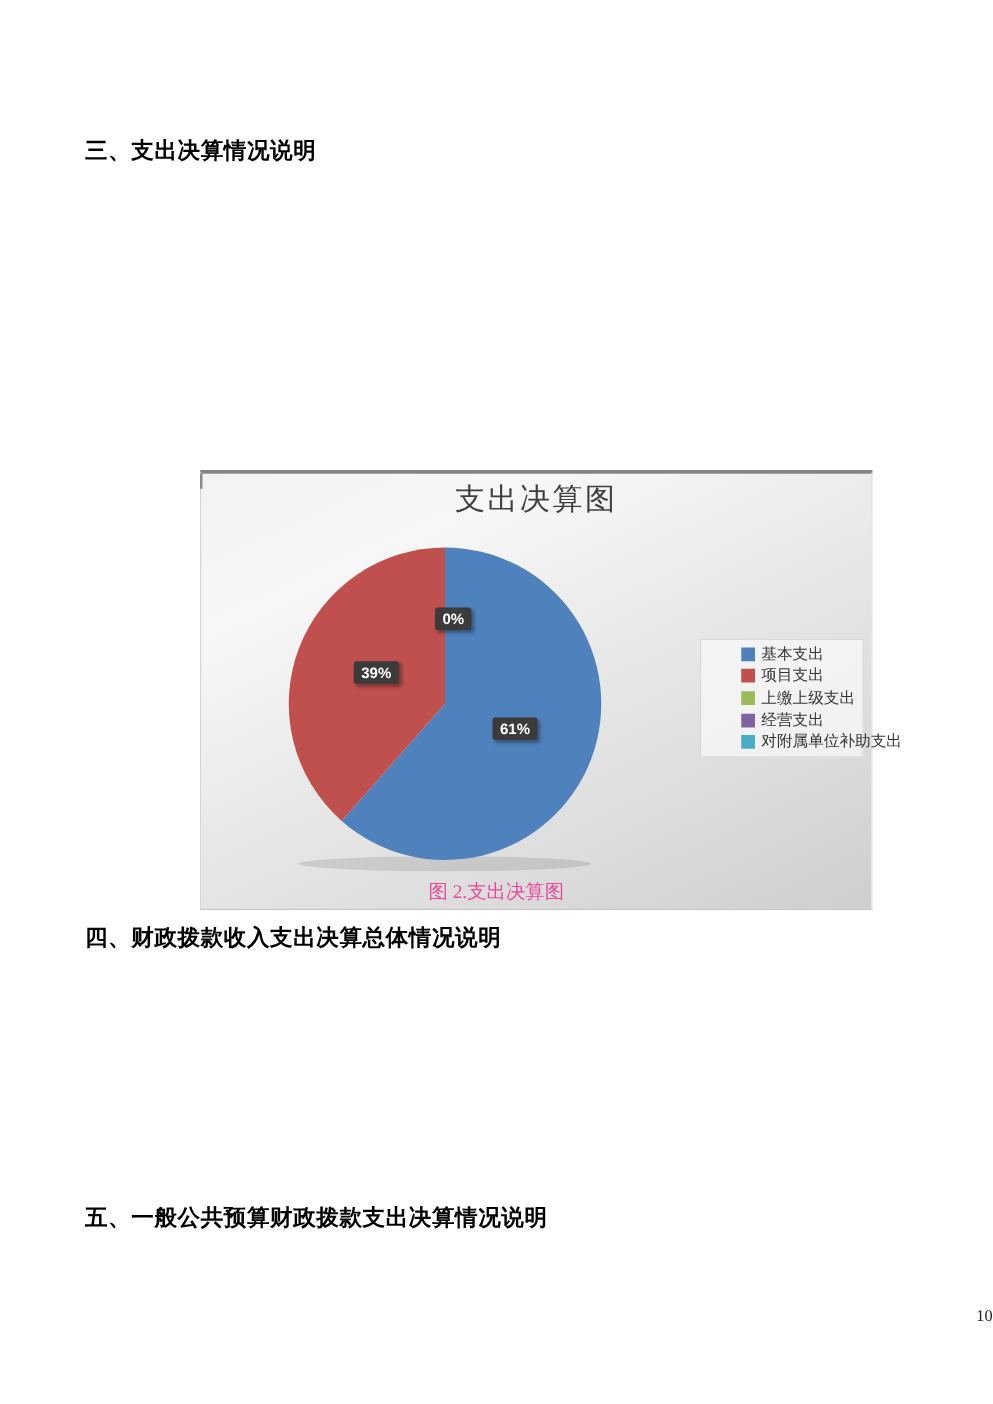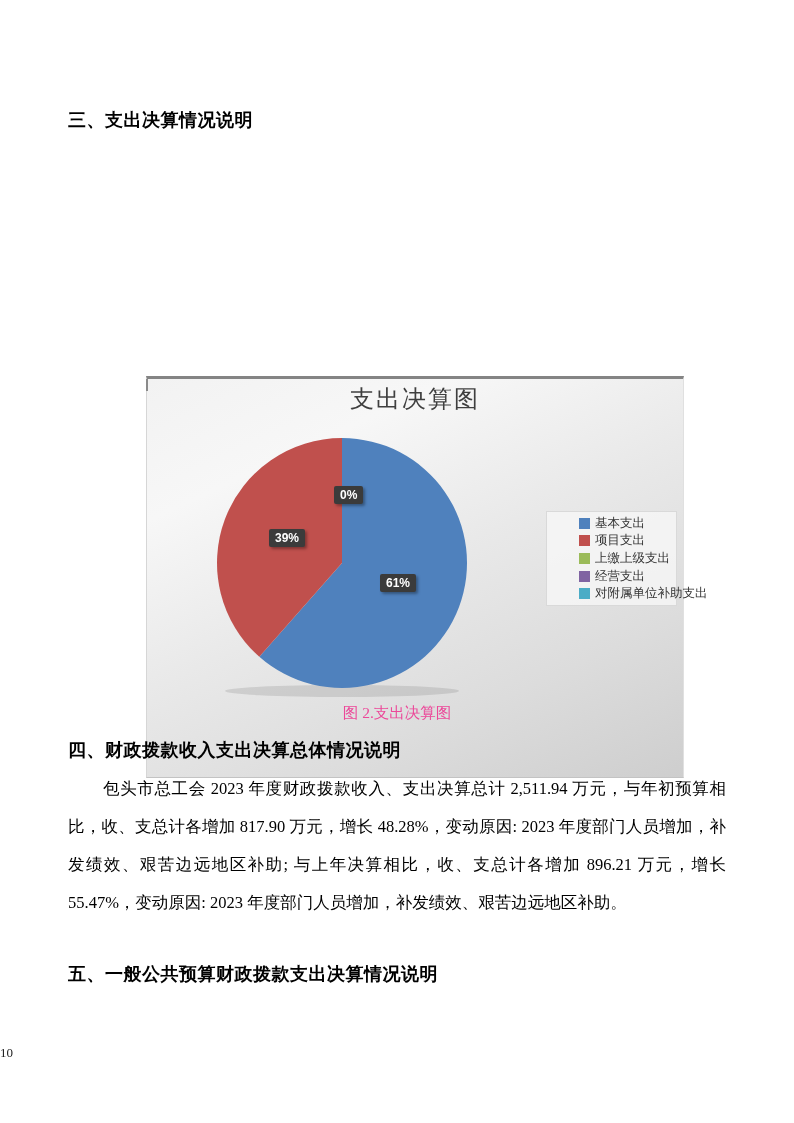--- a/index.html
+++ b/index.html
@@ -14,21 +14,21 @@
   }
   #heading-s3{top:108px;}
   #heading-s4{top:738px;}
   #heading-s5{top:962px;}
   .body-lines{
     position:absolute;left:68px;top:131px;width:658px;
     font-size:16.5px;line-height:38px;white-space:nowrap;
   }
   
   .figure{
-    position:absolute;left:106px;top:360px;width:538px;height:402px;
+    position:absolute;left:120px;top:360px;width:538px;height:352px;
     background:linear-gradient(155deg,#f2f2f2 0%,#f7f7f7 22%,#e9e9e9 48%,#dcdcdc 75%,#cecece 100%);
     border-top:3px solid #848484;
     border-left:1px solid #d6d6d6;border-right:1px solid #e0e0e0;border-bottom:1px solid #c3c3c3;
     box-sizing:border-box;
   }
   .figure::before{ 
     content:"";position:absolute;left:-1px;top:0;width:2px;height:12px;background:#8a8a8a;
   }
   .chart-title{
     position:absolute;left:0;top:4px;width:100%;text-align:center;
@@ -53,21 +53,21 @@
   .swatch{width:11px;height:11px;flex:0 0 11px;margin-right:5px;}
   .caption{
     position:absolute;left:0;top:703px;width:100%;text-align:center;
     font-size:15.5px;color:#ec4899;
   }
   .para{
     position:absolute;left:68px;top:770px;width:658px;margin:0;
     font-size:16.5px;line-height:38px;text-align:justify;text-indent:35px;
   }
   .pagenum{
-    position:absolute;left:0;top:1045px;width:100%;text-align:left;
+    position:absolute;left:0;top:1045px;width:100%;text-align:right;
     font-size:13px;color:#222;
   }
 </style>
 </head>
 <body>
 
 <div class="page">
 
   <h2 class="sec-heading" id="heading-s3">三、支出决算情况说明</h2>
 
@@ -103,19 +103,18 @@
           <span class="swatch" style="background: rgb(75, 172, 198);"></span>
           <span>对附属单位补助支出</span>
         </div>
       </div>
   </figure>
 
   <div class="caption">图 2.支出决算图</div>
 
   <h2 class="sec-heading" id="heading-s4">四、财政拨款收入支出决算总体情况说明</h2>
 
-  <p class="para">包头市总工会 2023 年度财政拨款收入、支出决算总计 2,511.94 万元，与年初预算相比，收、支总计各增加 817.90 万元，增长 48.28%，变动原因: 2023 年度部门人员增加，补发绩效、艰苦边远地区补助; 与上年决算相比，收、支总计各增加 896.21 万元，增长 55.47%，变动原因: 2023 年度部门人员增加，补发绩效、艰苦边远地区补助。</p>
 
   <h2 class="sec-heading" id="heading-s5">五、一般公共预算财政拨款支出决算情况说明</h2>
 
   <div class="pagenum">10</div>
 
 </div>
 
 </body></html>

